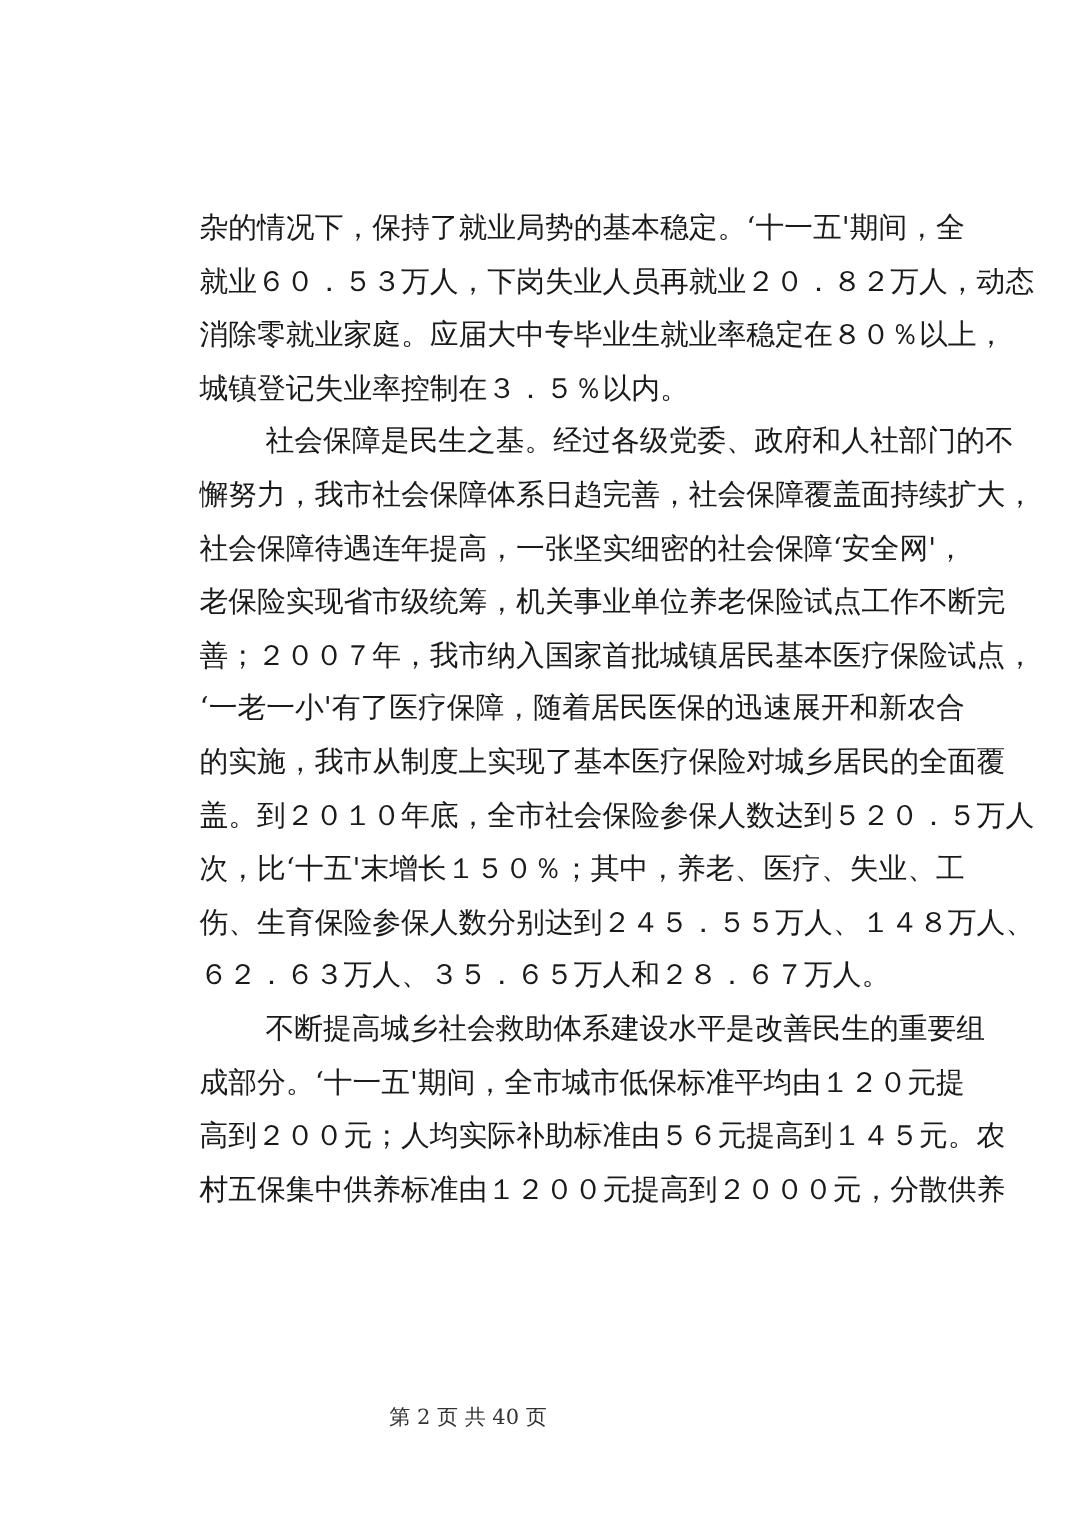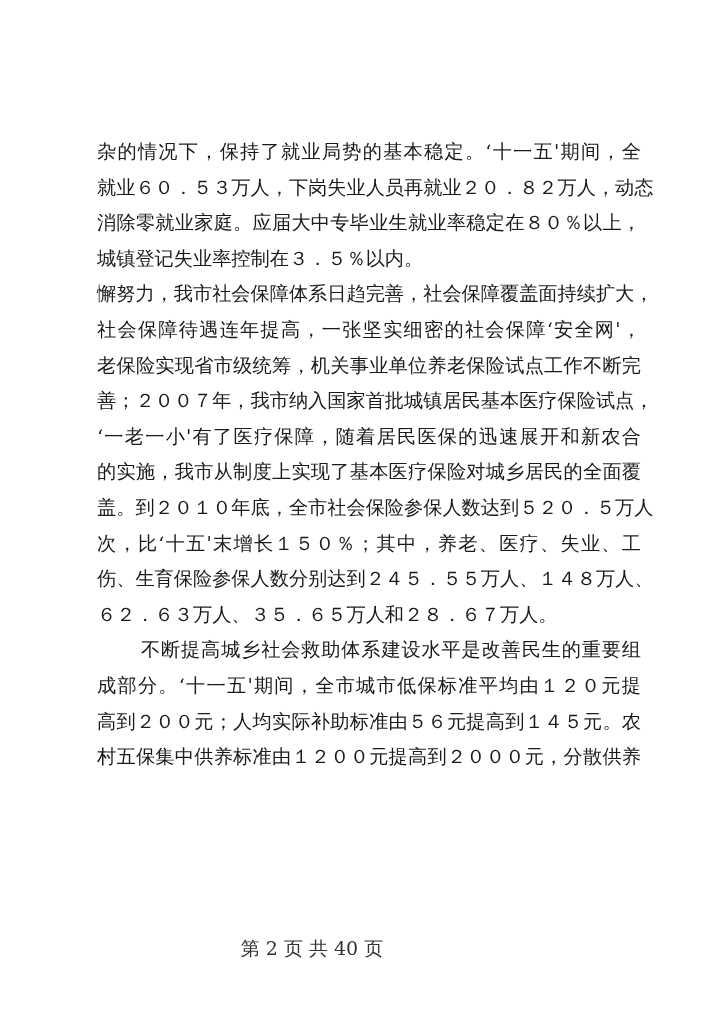--- a/index.html
+++ b/index.html
@@ -24,51 +24,53 @@
     }
     .line {
       height: 35.6px;
       line-height: 35.6px;
       font-size: 19.2px;
       white-space: nowrap;
       text-align: justify;
       text-align-last: justify;
       letter-spacing: 0;
       overflow: visible;
+      margin-left: 36px;
     }
     .line.last {
       text-align-last: left;
     }
     .line.indent {
       padding-left: 44px;
     }
     .footer {
       position: absolute;
       left: 0; width: 624px;
       top: 936px;
       text-align: center;
-      font-size: 19px;
+      font-size: 14px;
       color: #333333;
       font-family: "DejaVu Serif", "Liberation Serif", serif;
     }
   </style>
 </head>
 <body>
 
 <div class="page">
   <div class="body-text">
 
     <div>
       <div class="line">杂的情况下，保持了就业局势的基本稳定。‘十一五'期间，全</div>
       <div class="line">就业６０．５３万人，下岗失业人员再就业２０．８２万人，动态</div>
       <div class="line">消除零就业家庭。应届大中专毕业生就业率稳定在８０％以上，</div>
       <div class="line last">城镇登记失业率控制在３．５％以内。</div>
     </div>
 
     <div>
+      <div class="line indent">社会保障是民生之基。经过各级党委、政府和人社部门的不</div>
       <div class="line">懈努力，我市社会保障体系日趋完善，社会保障覆盖面持续扩大，</div>
       <div class="line">社会保障待遇连年提高，一张坚实细密的社会保障‘安全网'，</div>
       <div class="line">老保险实现省市级统筹，机关事业单位养老保险试点工作不断完</div>
       <div class="line">善；２００７年，我市纳入国家首批城镇居民基本医疗保险试点，</div>
       <div class="line">‘一老一小'有了医疗保障，随着居民医保的迅速展开和新农合</div>
       <div class="line">的实施，我市从制度上实现了基本医疗保险对城乡居民的全面覆</div>
       <div class="line">盖。到２０１０年底，全市社会保险参保人数达到５２０．５万人</div>
       <div class="line">次，比‘十五'末增长１５０％；其中，养老、医疗、失业、工</div>
       <div class="line">伤、生育保险参保人数分别达到２４５．５５万人、１４８万人、</div>
       <div class="line last">６２．６３万人、３５．６５万人和２８．６７万人。</div>

